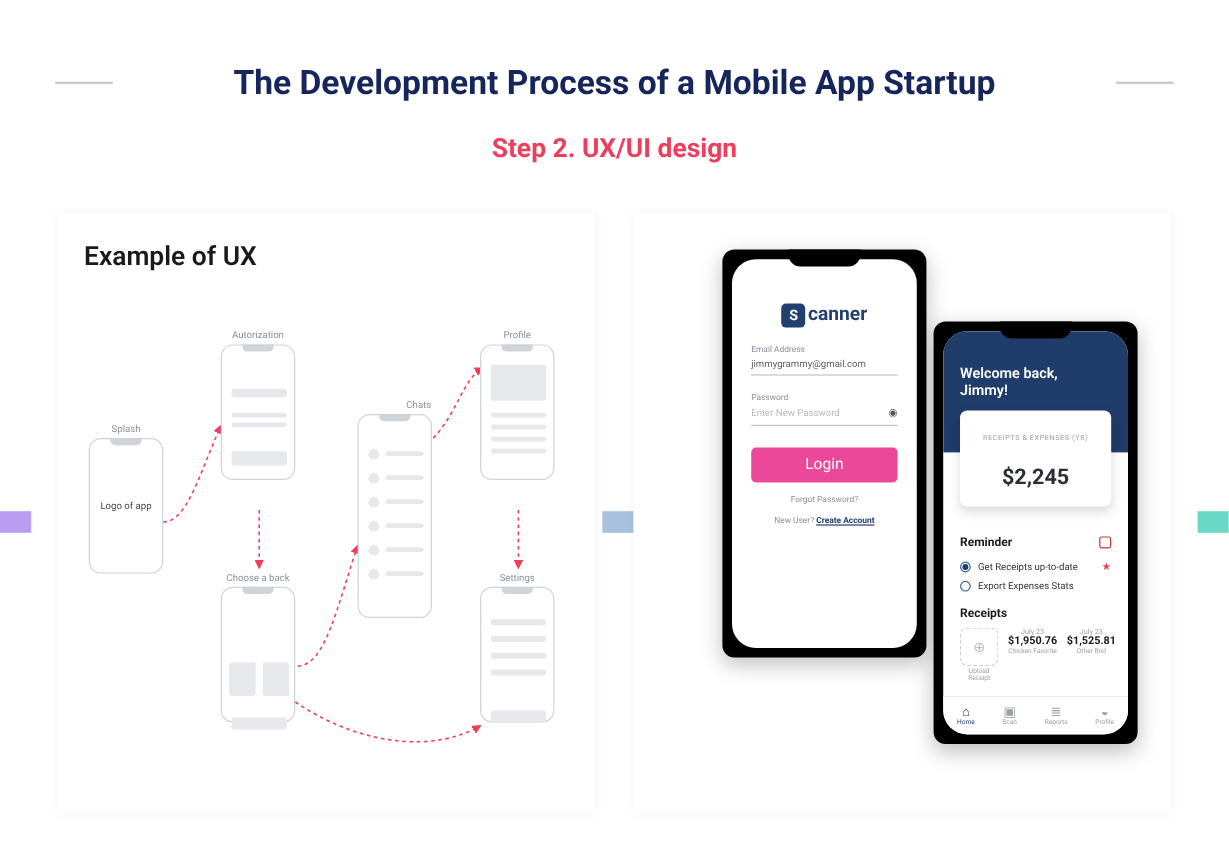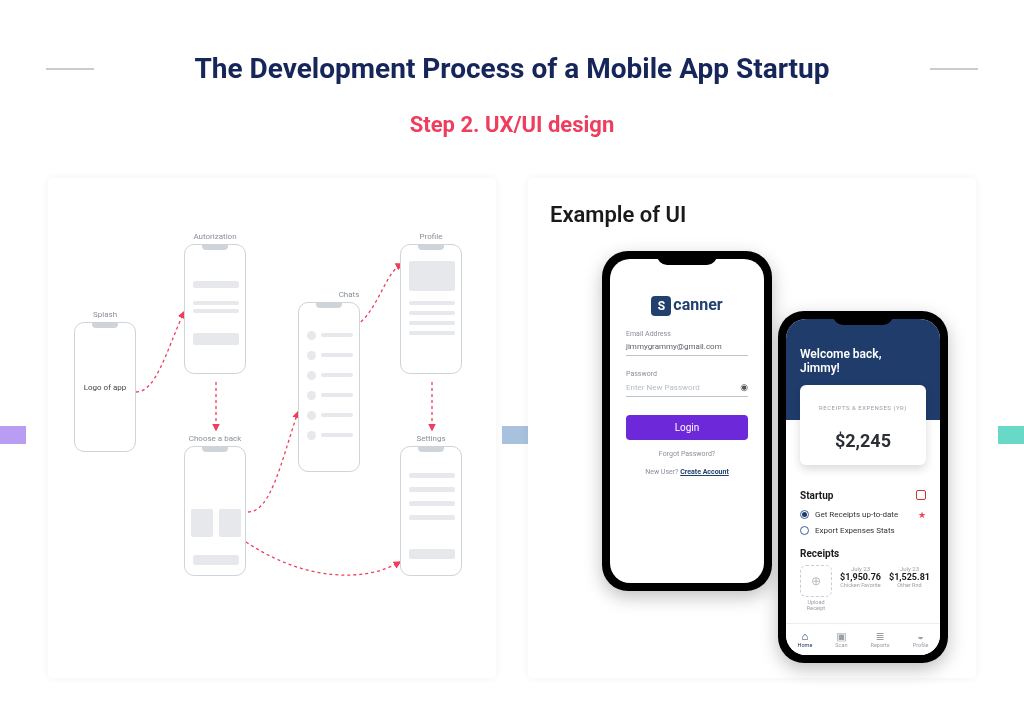--- a/index.html
+++ b/index.html
@@ -43,39 +43,39 @@
     padding:24px 18px;
   }
   .card-left  { left:48px; }
   .card-right { left:528px; }
   .card-title { font-size:22px; font-weight:600; color:#1a1a1a; margin-bottom:18px; padding-left:4px; }
 
   .card-body { position:relative; width:100%; height:420px; }
 
   
   .wf-phone {
-    position:absolute; width:62px; height:130px;
+    position:absolute; width:62px; height:113px;
     border:1.5px solid #cfd3da; border-radius:10px; background:#fff;
   }
   .wf-notch {
     position:absolute; top:-1px; left:50%; transform:translateX(-50%);
     width:26px; height:6px; background:#cfd3da; border-radius:0 0 4px 4px;
   }
   .wf-label {
     position:absolute; font-size:8px; color:#8a8f99; left:50%;
     transform:translateX(-50%); white-space:nowrap;
   }
   .wf-row, .wf-block, .wf-circle, .wf-text {
     position:absolute; background:#e6e8ec; border-radius:2px;
   }
   .wf-circle { border-radius:50%; }
 
   
   .ui-phone {
-    position:absolute; border-radius:26px; background:#000;
+    position:absolute; border-radius:10px; background:#000;
     box-shadow:0 6px 18px rgba(0,0,0,.25);
   }
   .ui-screen {
     position:absolute; inset:8px; background:#fff; border-radius:20px; overflow:hidden;
   }
   .ui-notch {
     position:absolute; top:0; left:50%; transform:translateX(-50%);
     width:60px; height:14px; background:#000; border-radius:0 0 10px 10px; z-index:3;
   }
 
@@ -86,22 +86,22 @@
     width:20px; height:20px; background:#22406e; color:#fff; border-radius:4px;
     font-weight:700; font-size:12px;
   }
   .logo-text { font-size:16px; font-weight:700; color:#22406e; margin-left:2px; }
   .field-label { font-size:7px; color:#8a8f99; margin:14px 16px 2px; }
   .field-line {
     margin:0 16px; border-bottom:1px solid #bfc4cc; padding:2px 0 4px;
     font-size:8px; color:#5a5f68; display:flex; justify-content:space-between; align-items:center;
   }
   .login-btn {
-    margin:18px 16px 0; background:#6d28d9; color:#fff; text-align:center;
-    border-radius:4px; font-size:10px; padding:7px 0;
+    margin:18px 16px 0; background:#ec4899; color:#fff; text-align:center;
+    border-radius:4px; font-size:13px; padding:7px 0;
   }
   .tiny { text-align:center; font-size:7px; color:#8a8f99; margin-top:10px; }
   .tiny .link { color:#22406e; font-weight:700; text-decoration:underline; }
 
   
   .dash-top { background:#1f3c6b; color:#fff; padding:28px 14px 44px; }
   .dash-welcome { font-size:12px; font-weight:600; line-height:1.2; }
   .dash-card {
     position:absolute; top:66px; left:14px; right:14px; background:#fff;
     border-radius:6px; box-shadow:0 4px 10px rgba(0,0,0,.15);
@@ -140,20 +140,21 @@
 <div class="side-bar side-left"></div>
 <div class="side-bar side-mid"></div>
 <div class="side-bar side-right"></div>
 <div class="title-line-left"></div>
 <div class="title-line-right"></div>
 
 <h1 class="page-title">The Development Process of a Mobile App Startup</h1>
 <h2 class="step-title">Step 2. UX/UI design</h2>
 
 <div class="card card-left">
+  <div class="card-title">Example of UX</div>
   <div class="card-body">
 
     <svg class="flow-svg" viewBox="0 0 412 420">
       <defs>
         <marker id="ah" viewBox="0 0 10 10" refX="8" refY="5" markerWidth="6" markerHeight="6" orient="auto">
           <path d="M0 0 L10 5 L0 10 z" fill="#ef3d5d"></path>
         </marker>
       </defs>
       <path d="M70 190 C90 190 100 150 118 110" stroke="#ef3d5d" stroke-width="1.3" fill="none" stroke-dasharray="3 3" marker-end="url(#ah)"></path>
       <path d="M150 180 L150 228" stroke="#ef3d5d" stroke-width="1.3" fill="none" stroke-dasharray="3 3" marker-end="url(#ah)"></path>
@@ -220,21 +221,20 @@
       <div class="wf-row" style="left:8px; top:54px; width:46px; height:5px;"></div>
       <div class="wf-row" style="left:8px; top:68px; width:46px; height:5px;"></div>
       <div class="wf-row" style="left:8px; top:102px; width:46px; height:10px;"></div>
     </div>
     <div class="wf-label" style="left:365px; top:232px;">Settings</div>
 
   </div>
 </div>
 
 <div class="card card-right">
-  <div class="card-title">Example of UI</div>
   <div class="card-body">
 
     <div class="ui-phone" style="left:56px; top:6px; width:170px; height:340px;">
       <div class="ui-notch"></div>
       <div class="ui-screen">
         <div class="logo-row">
           <span class="logo-badge">S</span><span class="logo-text">canner</span>
         </div>
         <div class="field-label">Email Address</div>
         <div class="field-line">
@@ -262,21 +262,21 @@
         </div>
         <div class="dash-card">
           <small>RECEIPTS &amp; EXPENSES (YR)</small>
           <div class="dash-amount">$2,245</div>
         </div>
 
         <div style="height:70px;"></div>
 
         <div class="section">
           <div class="sec-title">
-            <span>Startup</span>
+            <span>Reminder</span>
             <span class="mini-ico"></span>
           </div>
           <div class="rem-row">
             <span class="radio on"></span>
             <span>Get Receipts up-to-date</span>
             <span class="star">★</span>
           </div>
           <div class="rem-row">
             <span class="radio"></span>
             <span>Export Expenses Stats</span>

